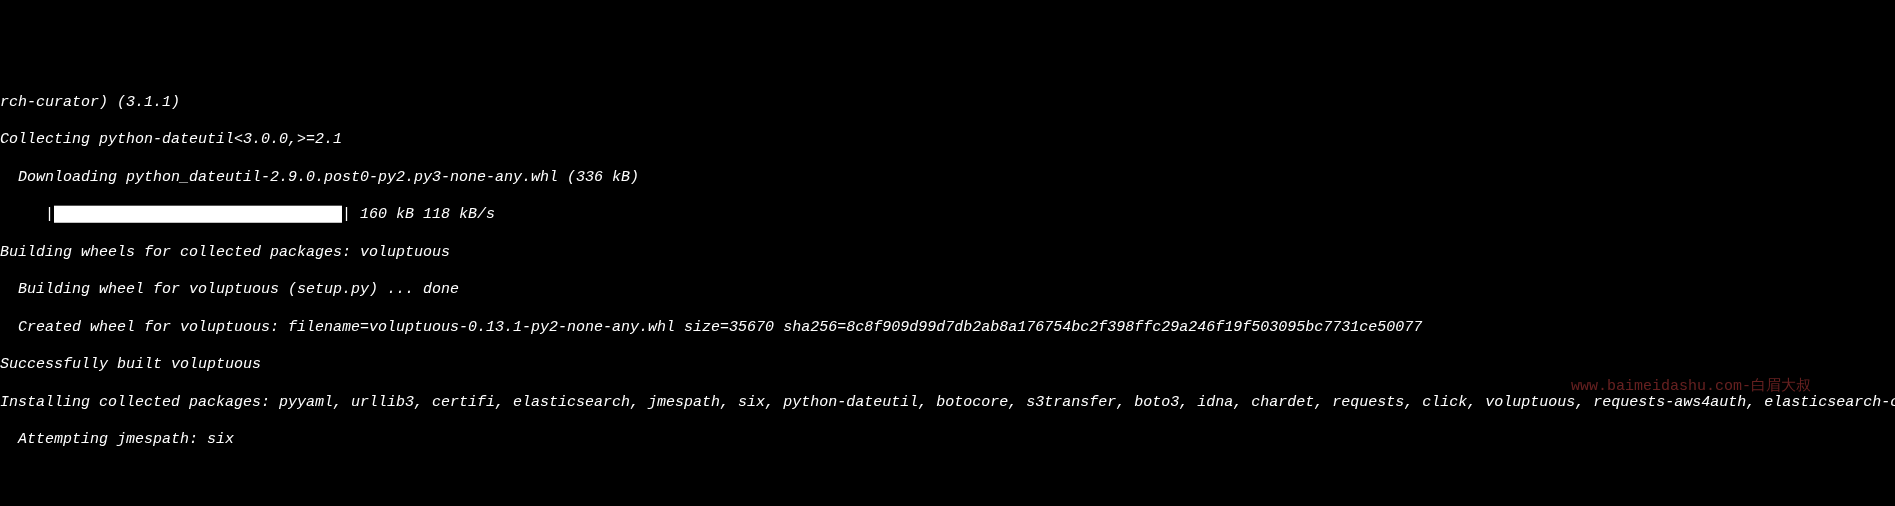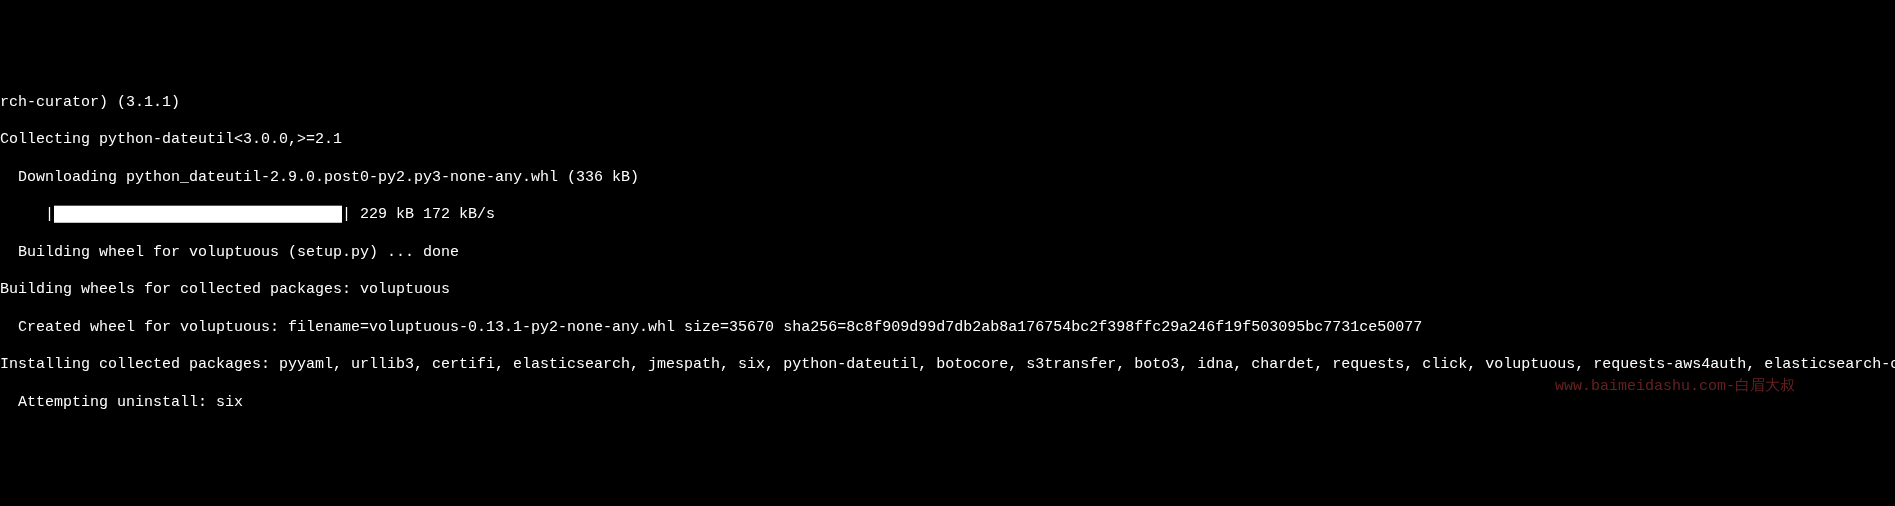--- a/index.html
+++ b/index.html
@@ -16,45 +16,47 @@
       padding: 0;
       width: 1895px;
       overflow: hidden;
       white-space: pre;
     }
     .terminal {
       padding: 0;
     }
     .line {
       white-space: pre;
+      font-style: italic;
     }
     .watermark {
       position: absolute;
-      right: 100px;
+      right: 84px;
       top: 378px;
       color: rgba(255, 80, 80, 0.4);
       font-size: 15px;
       pointer-events: none;
     }
   </style>
 </head>
 <body>
 
 
 
 <div class="terminal">
 <div class="line">rch-curator) (3.1.1)</div>
 <div class="line">Collecting python-dateutil&lt;3.0.0,&gt;=2.1</div>
 <div class="line">  Downloading python_dateutil-2.9.0.post0-py2.py3-none-any.whl (336 kB)</div>
-<div class="line">     |████████████████████████████████| 229 kB 172 kB/s</div>
+<div class="line">     |████████████████████████████████| 160 kB 118 kB/s</div>
+<div class="line">Building wheels for collected packages: voluptuous</div>
 <div class="line">  Building wheel for voluptuous (setup.py) ... done</div>
-<div class="line">Building wheels for collected packages: voluptuous</div>
 <div class="line">  Created wheel for voluptuous: filename=voluptuous-0.13.1-py2-none-any.whl size=35670 sha256=8c8f909d99d7db2ab8a176754bc2f398ffc29a246f19f503095bc7731ce50077</div>
+<div class="line">Successfully built voluptuous</div>
 <div class="line">Installing collected packages: pyyaml, urllib3, certifi, elasticsearch, jmespath, six, python-dateutil, botocore, s3transfer, boto3, idna, chardet, requests, click, voluptuous, requests-aws4auth, elasticsearch-curator</div>
-<div class="line">  Attempting uninstall: six</div>
+<div class="line">  Attempting jmespath: six</div>
 
 
 
 
 
 
 
 
 
 </div>

